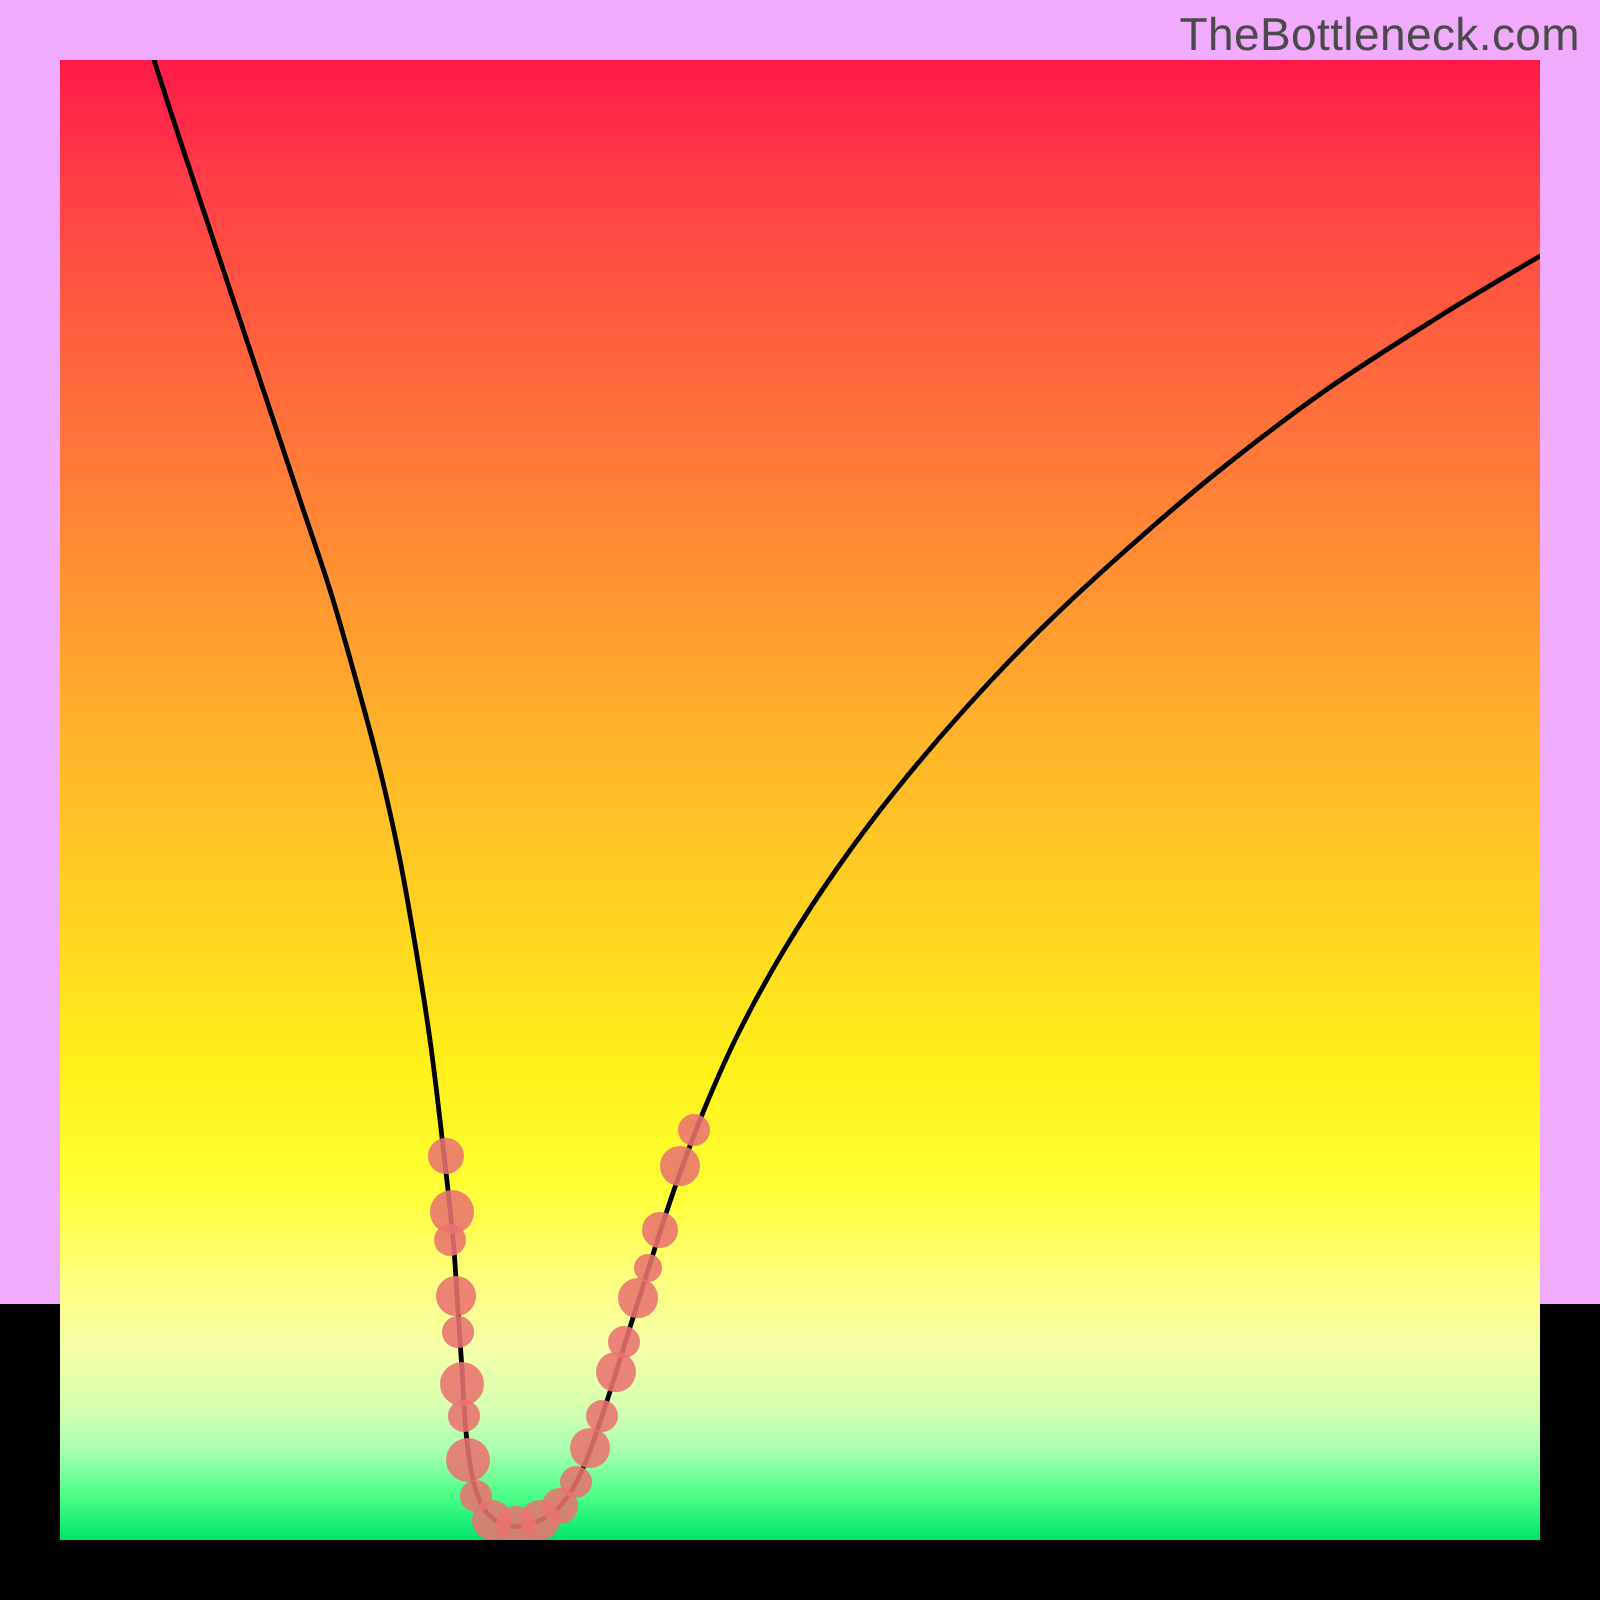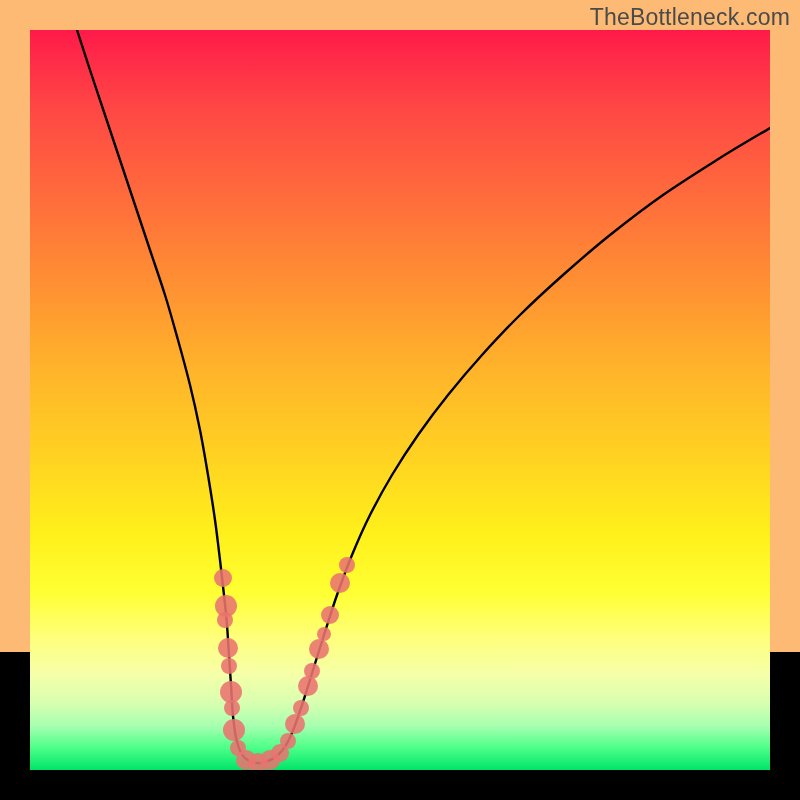--- a/index.html
+++ b/index.html
@@ -10,21 +10,21 @@
     overflow: hidden;
     background: #000;
     font-family: Arial, Helvetica, sans-serif;
   }
   .frame {
     position: absolute;
     top: 0;
     left: 0;
     width: 800px;
     height: 652px;
-    background: #fdba74;
+    background: #f0abfc;
   }
   .plot-area {
     position: absolute;
     top: 30px;
     left: 30px;
     width: 740px;
     height: 740px;
     background: linear-gradient(to bottom,
       #ff1a49 0%,
       #ff4545 10%,

